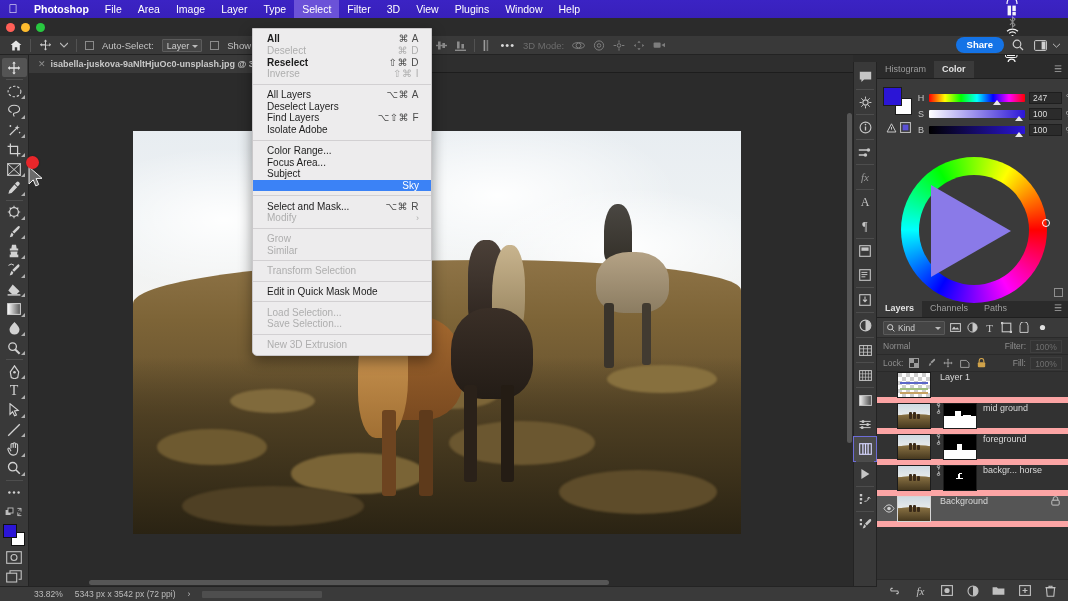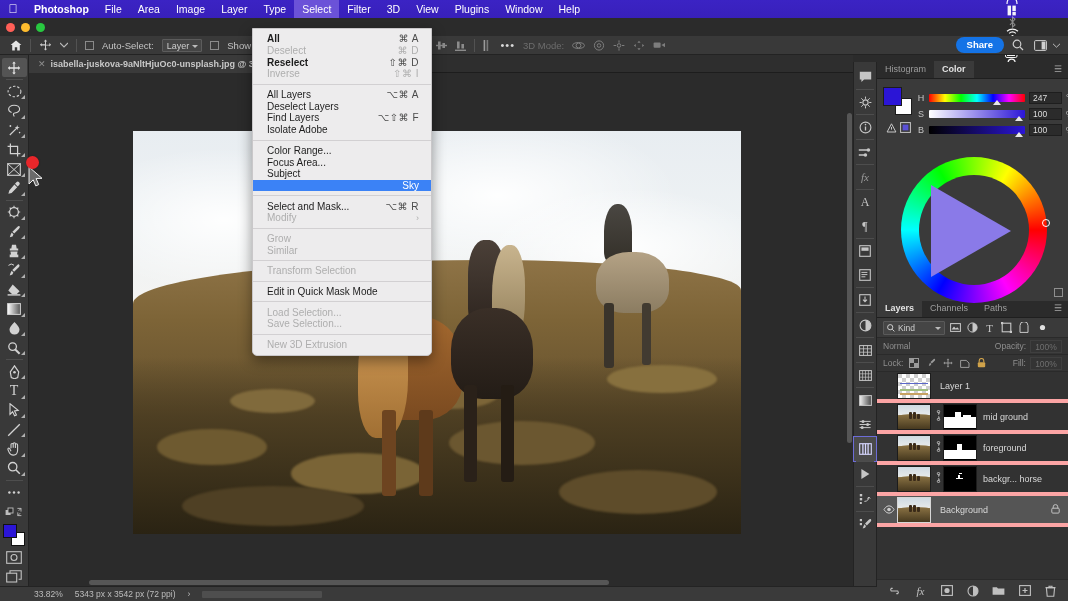--- a/index.html
+++ b/index.html
@@ -249,22 +249,22 @@
   .blend-row, .lock-row {
     display:flex; align-items:center; height:17px; padding:0 6px;
     font-size:8.5px; color:#8f8f8f; gap:4px; border-bottom:1px solid #2a2a2a; background:#343434;
   }
   .blend-sel { width:60px; height:13px; font-size:8.5px; color:#8f8f8f; line-height:13px; }
   .opac-box { width:32px; height:13px; border:1px solid #3f3f3f; color:#6f6f6f; font-size:8.5px; line-height:12px; text-align:center; }
   .lock-ic { width:13px; height:13px; display:flex; align-items:center; justify-content:center; color:#9a9a9a; }
 
   .layer-list { height:185px; overflow:hidden; background:#323232; }
   .layer-row {
-    display:flex; align-items:center; height:31px; padding:0 4px;
-    border-bottom:4px solid #fca5a5; position:relative;
+    display:flex; height:31px; padding:0 4px;
+    border-bottom:6px solid #fca5a5; position:relative;
   }
   .layer-row.sel { background:#555555; }
   .eye { width:16px; display:flex; align-items:center; justify-content:center; color:#cfcfcf; }
   .thumb {
     width:34px; height:26px; border:1px solid #1c1c1c; background:#8d7a55; margin-right:3px;
     position:relative; overflow:hidden; flex:none;
   }
   .thumb.sel-outline { outline:1.5px solid #d6d6d6; outline-offset:-1px; }
   .thumb .t-sky { position:absolute; left:0;top:0;width:100%;height:45%; background:linear-gradient(180deg,#cfdae2,#e7eaea); }
   .thumb .t-gnd { position:absolute; left:0;bottom:0;width:100%;height:60%; background:linear-gradient(180deg,#8b7344,#47391f); border-radius:50% 50% 0 0/18% 14% 0 0; }
@@ -1120,21 +1120,21 @@
             </svg>
         </span>
         <span class="filter-ic" style="margin-left:2px;">
           <svg width="9" height="9" viewBox="0 0 9 9">
               <circle cx="4.5" cy="4.5" r="2.6" fill="#e0e0e0"></circle>
             </svg>
         </span>
       </div>
       <div class="blend-row">
         <span class="blend-sel">Normal</span>
-        <span style="margin-left:auto;">Opacity:</span>
+        <span style="margin-left:auto;">Filter:</span>
         <span class="opac-box">100%</span>
       </div>
       <div class="lock-row">
         <span>Lock:</span>
         <span class="lock-ic">
           <svg width="10" height="10" viewBox="0 0 10 10">
               <rect x="0.5" y="0.5" width="9" height="9" fill="none" stroke="#9a9a9a" stroke-width="1"></rect>
               <rect x="0.5" y="0.5" width="4.5" height="4.5" fill="#9a9a9a"></rect>
               <rect x="5" y="5" width="4.5" height="4.5" fill="#9a9a9a"></rect>
             </svg>

